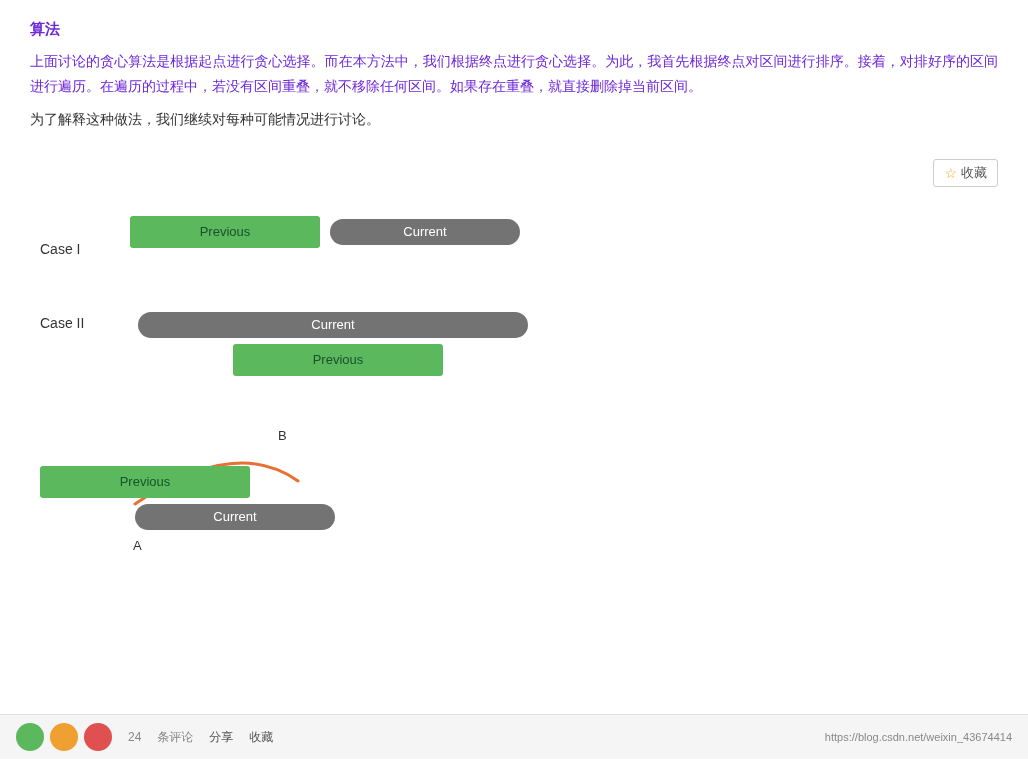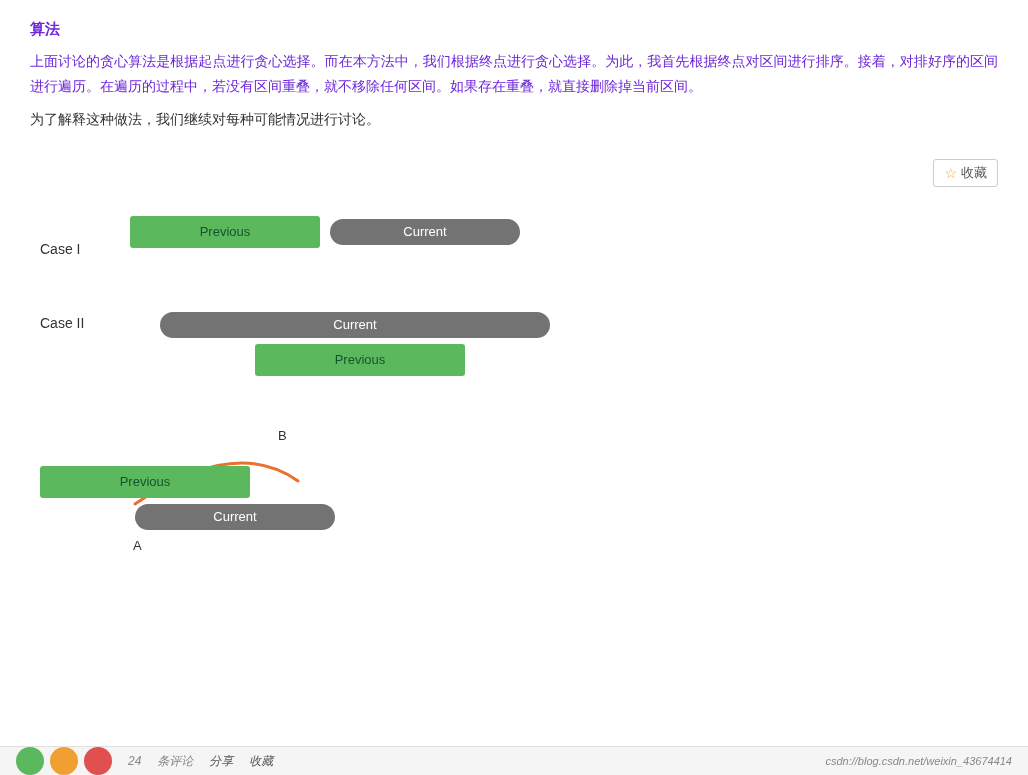--- a/index.html
+++ b/index.html
@@ -106,32 +106,31 @@
     .case2-diagram {
       display: flex;
       flex-direction: column;
       gap: 6px;
       padding-top: 5px;
     }
 
     
     .bottom-bar {
       position: absolute;
-      bottom: 0;
+      bottom: 16px;
       right: 0;
       left: 0;
       background: #f5f5f5;
       border-top: 1px solid #e0e0e0;
-      padding: 0 16px;
+      padding: 8px 16px;
       font-size: 12px;
       color: #888;
       display: flex;
       justify-content: space-between;
       align-items: center;
-      font-style: italic;
     }
     .bottom-stats {
       display: flex;
       gap: 16px;
       align-items: center;
     }
     .bottom-link {
       color: #888;
       font-size: 11px;
     }
@@ -187,21 +186,21 @@
             <span>Previous</span>
           </div>
           <div class="bar-blue" style="width:190px;">
             <span>Current</span>
           </div>
         </div>
       </div>
     </div>
 
     <div class="case-section" style="margin-top: 50px;">
-      <div style="display:flex; align-items:flex-start; gap: 30px;">
+      <div style="display:flex; align-items:flex-start; gap: 8px;">
         <div class="case-label" style="padding-top: 8px;">Case II</div>
         <div class="case2-diagram">
           <div class="bar-blue" style="width:390px;">
             <span>Current</span>
           </div>
           <div class="bar-green" style="width:210px; margin-left: 95px;">
             <span>Previous</span>
           </div>
         </div>
       </div>
@@ -239,14 +238,14 @@
     <div class="avatar-row">
       <div class="avatar-circle av1"></div>
       <div class="avatar-circle av2"></div>
       <div class="avatar-circle av3"></div>
     </div>
     <span>24</span>
     <span>条评论</span>
     <span style="cursor:pointer; color:#555;text-align:right;">分享</span>
     <span style="cursor:pointer; color:#555;">收藏</span>
   </div>
-  <div class="bottom-link">csdn://blog.csdn.net/weixin_43674414</div>
+  <div class="bottom-link">https://blog.csdn.net/weixin_43674414</div>
 </div>
 
 </body></html>

